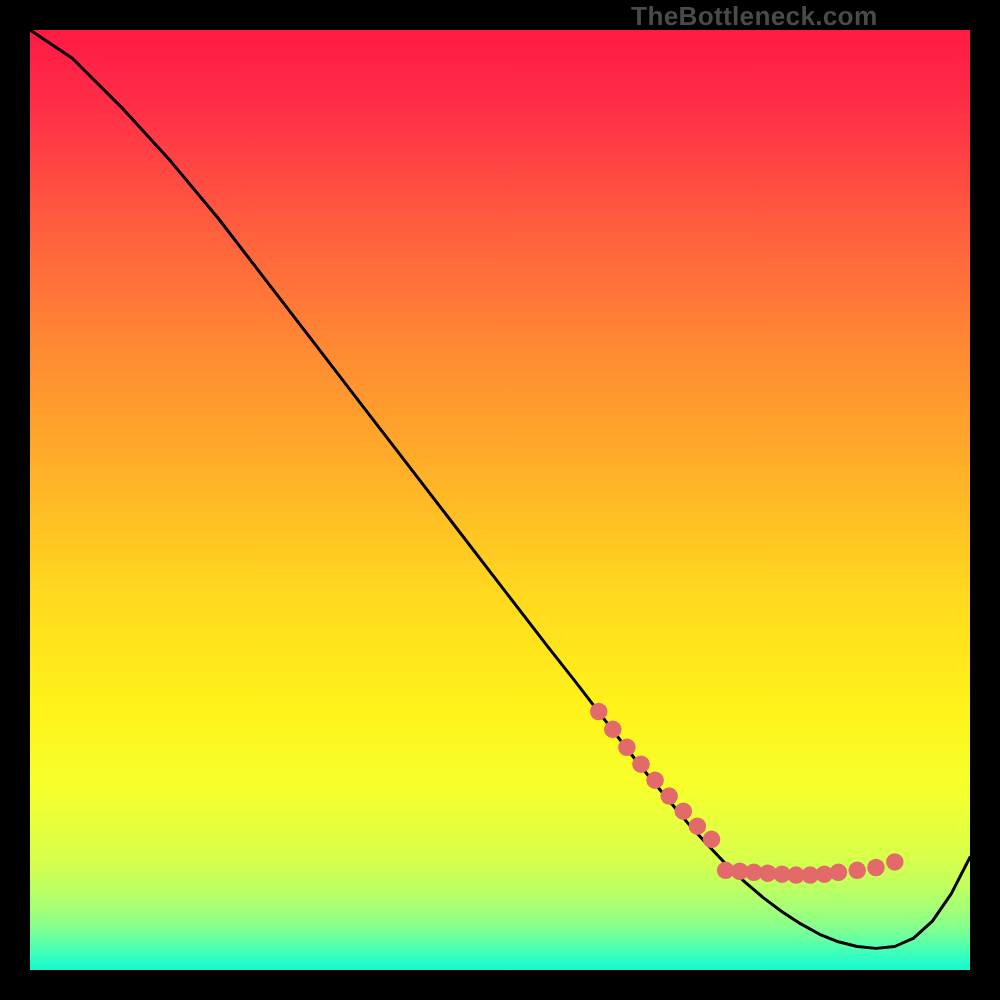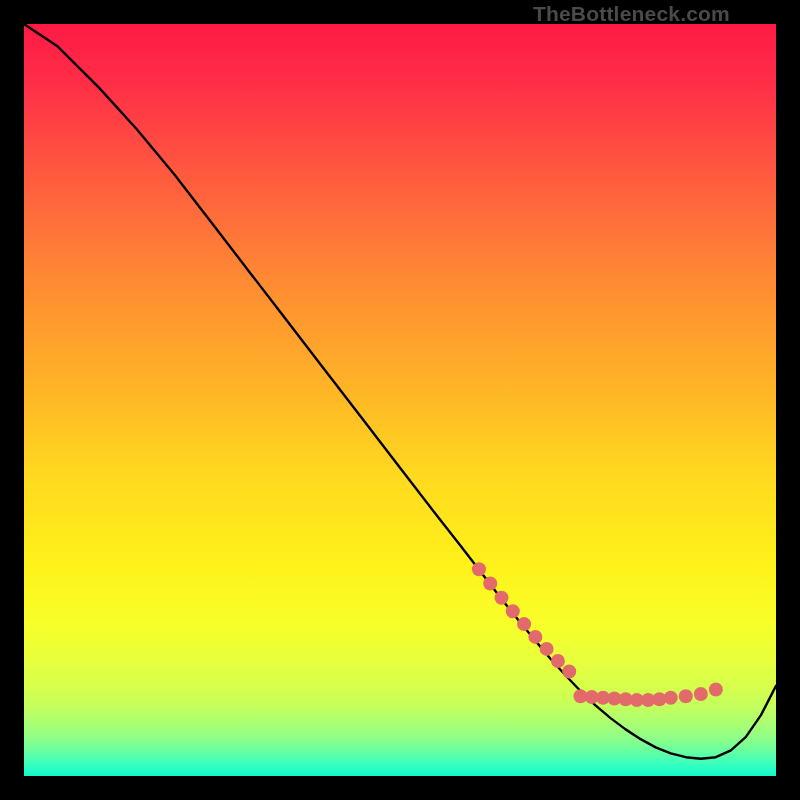--- a/index.html
+++ b/index.html
@@ -10,21 +10,20 @@
     background: #000;
     overflow: hidden;
   }
   .frame {
     position: absolute;
     left: 0;
     top: 0;
     width: 708px;
     height: 800px;
     background: #000;
-    padding-left: 28px;
   }
   .plot {
     position: absolute;
     left: 24px;
     top: 24px;
     width: 752px;
     height: 752px;
     overflow: hidden;
   }
   .gradient {

